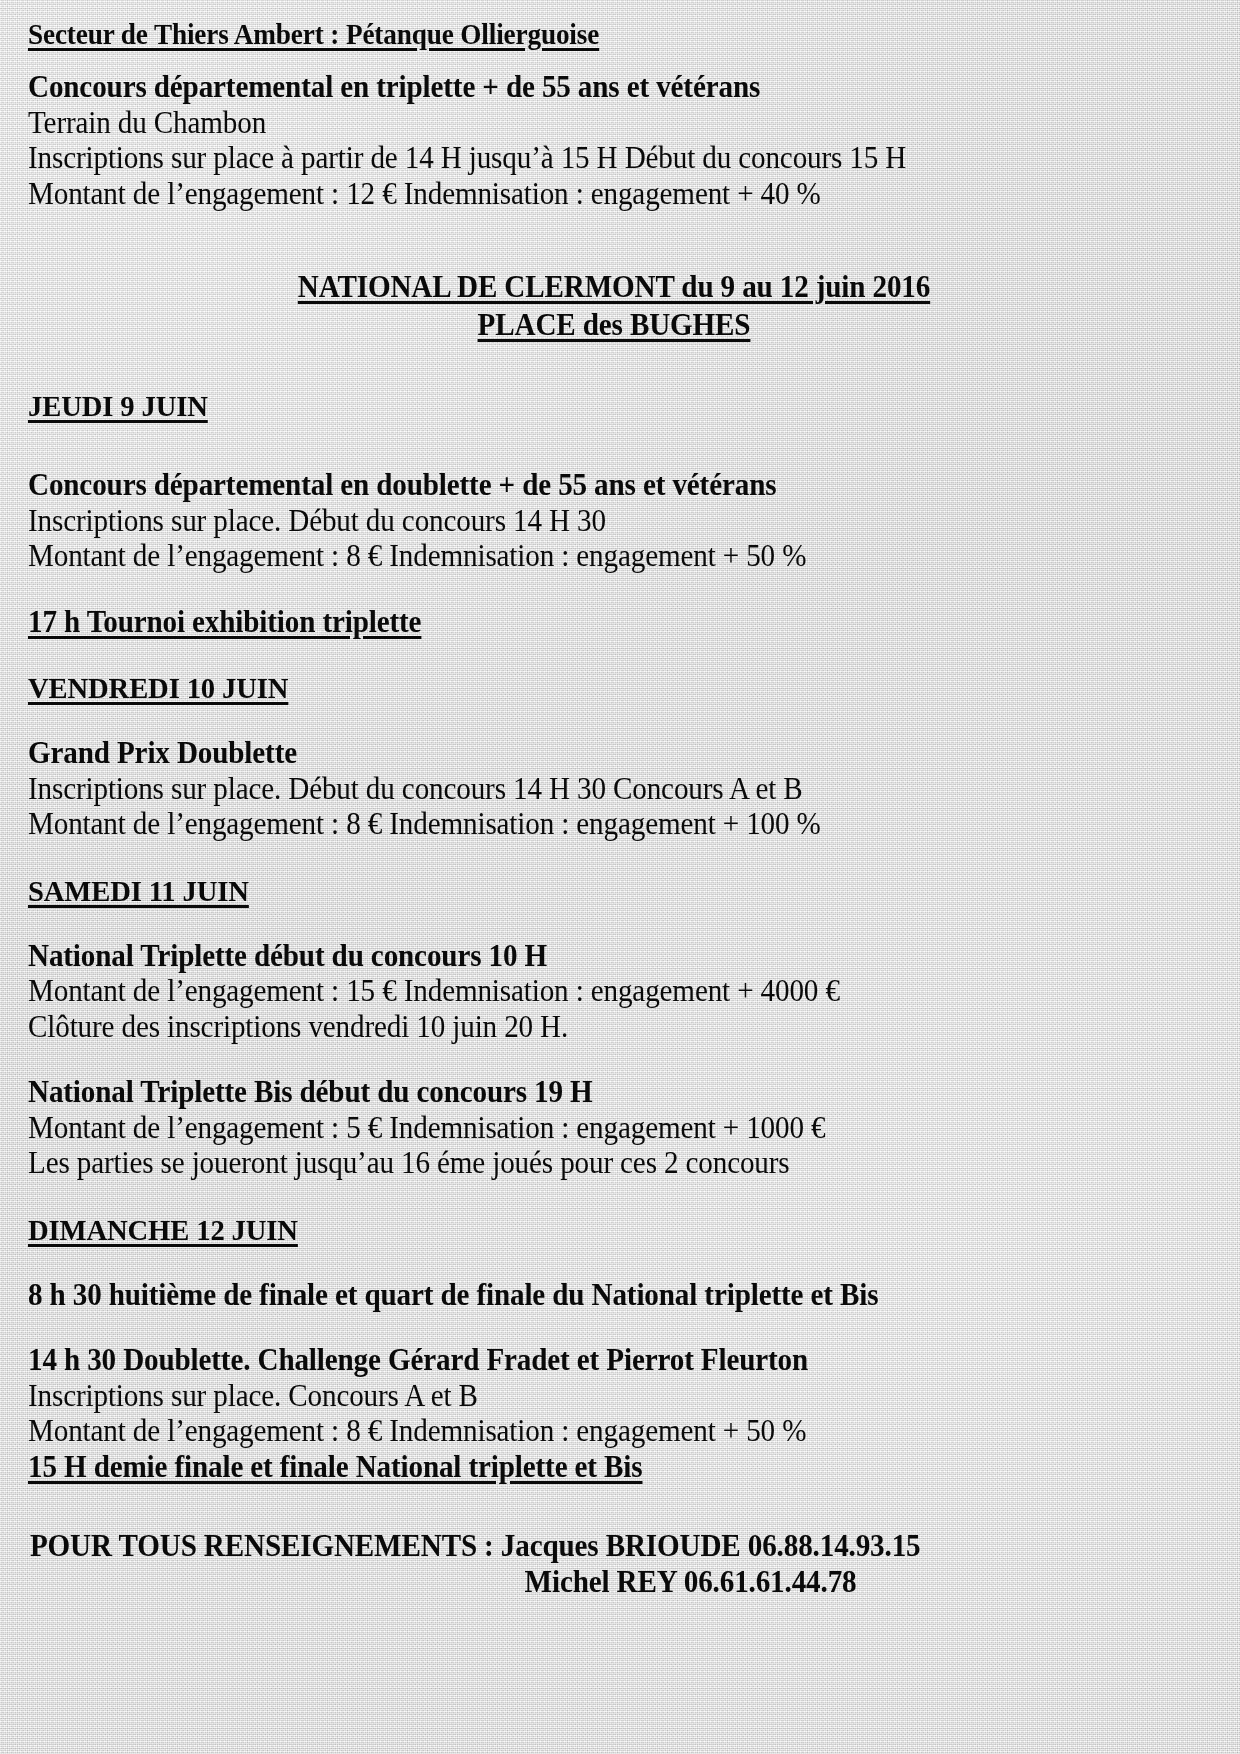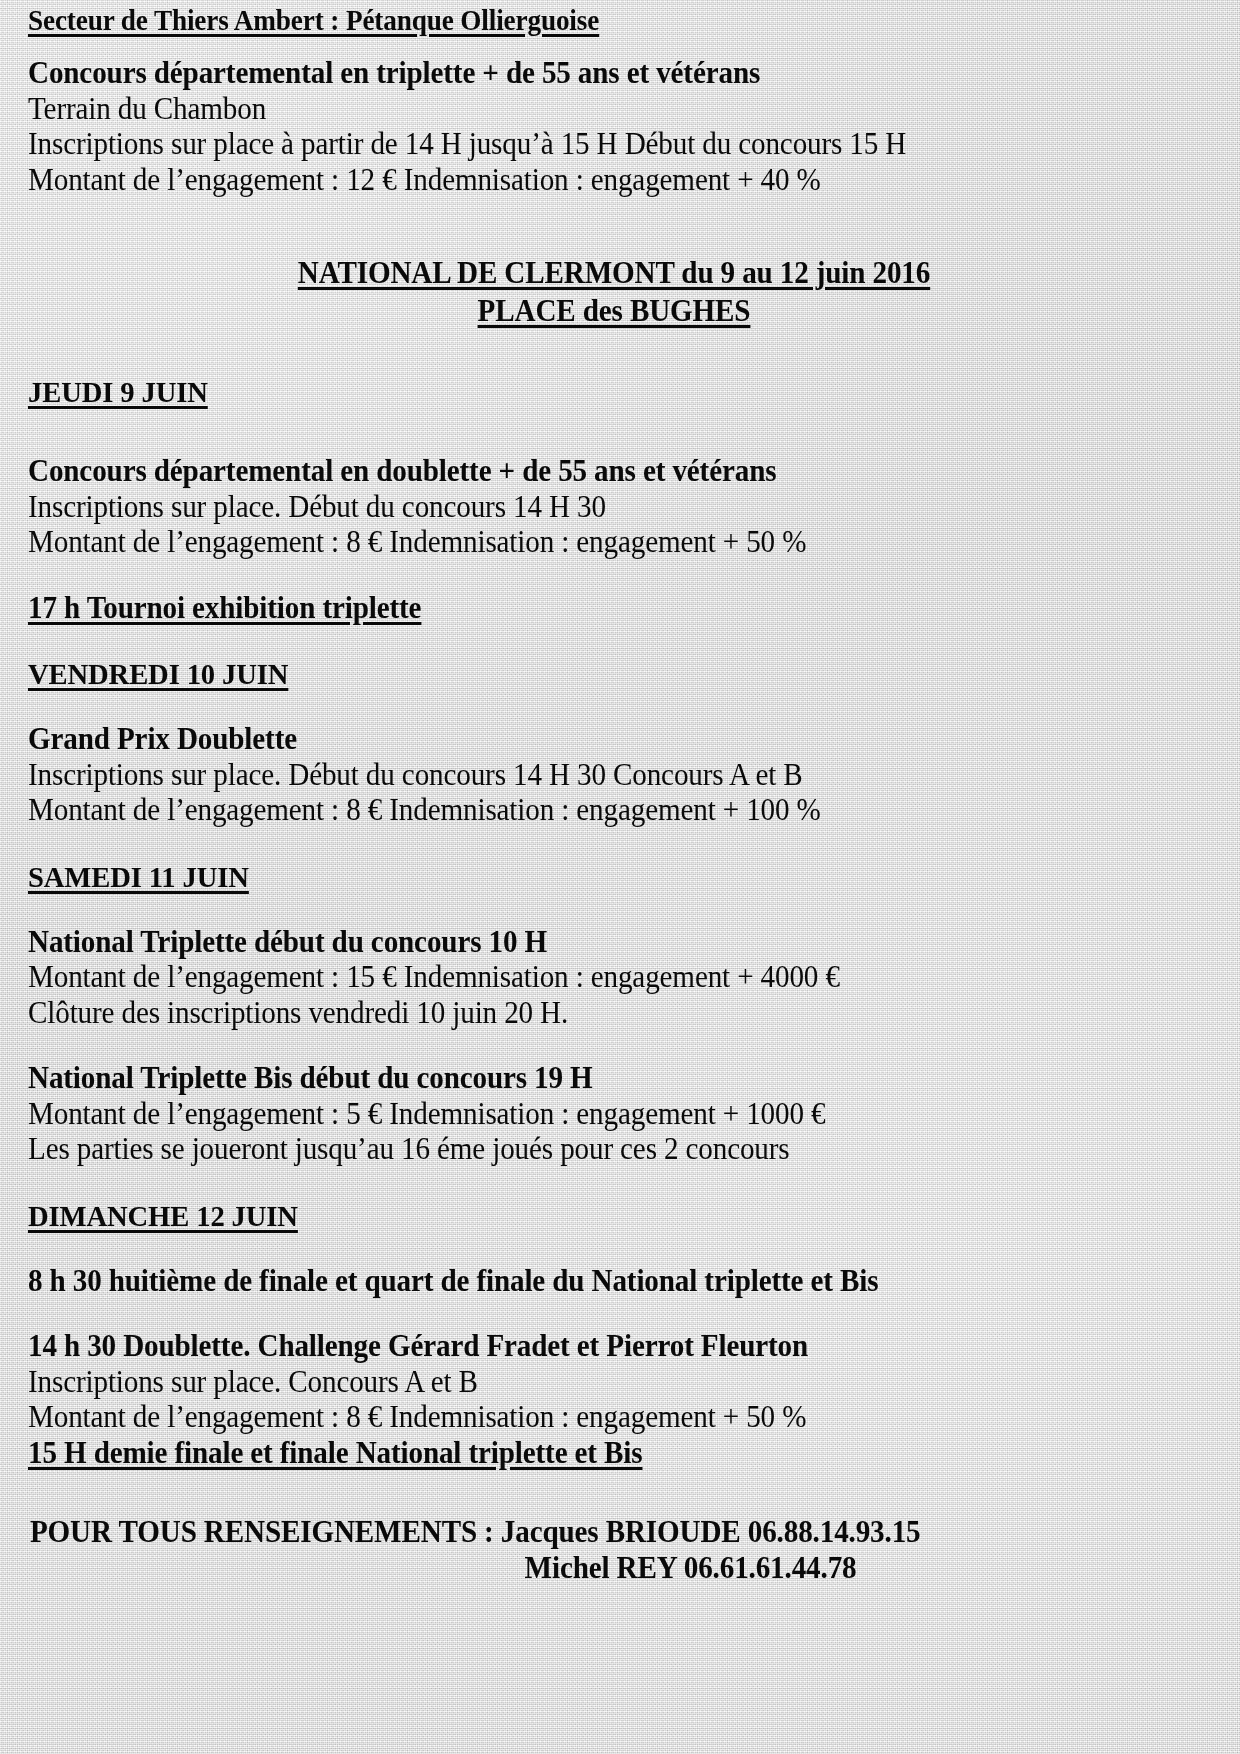--- a/index.html
+++ b/index.html
@@ -40,21 +40,21 @@
     opacity: 0.55;
     background-image:
       repeating-conic-gradient(from 0deg at 50% 50%, rgba(90,90,90,0.16) 0deg 8deg, rgba(255,255,255,0.20) 8deg 16deg);
     background-size: 5px 5px;
     mix-blend-mode: multiply;
   }
 
   #sheet {
     position: relative;
     z-index: 2;
-    padding: 4px 40px 0 28px;
+    padding: 18px 40px 0 28px;
     box-sizing: border-box;
   }
 
   .line {
     font-size: 30.5px;
     line-height: 35.5px;
     letter-spacing: -0.15px;
     white-space: pre;
     font-stretch: semi-condensed;
     transform: scaleX(0.955);

